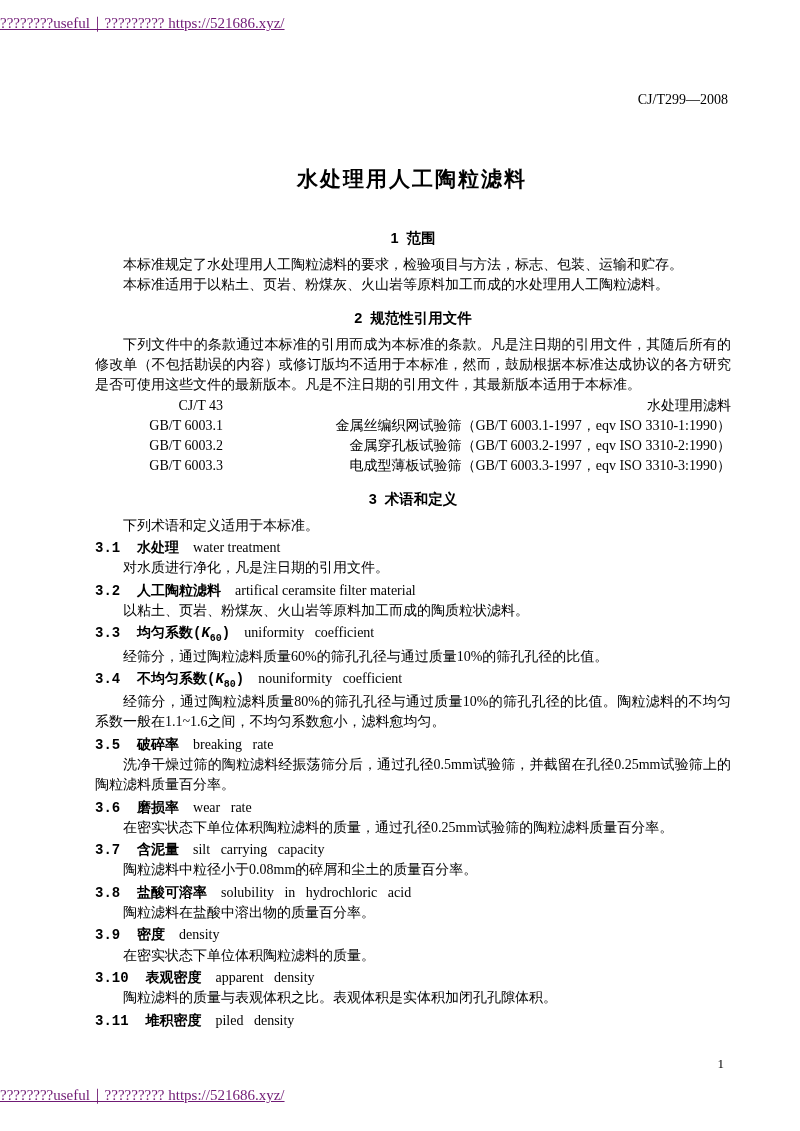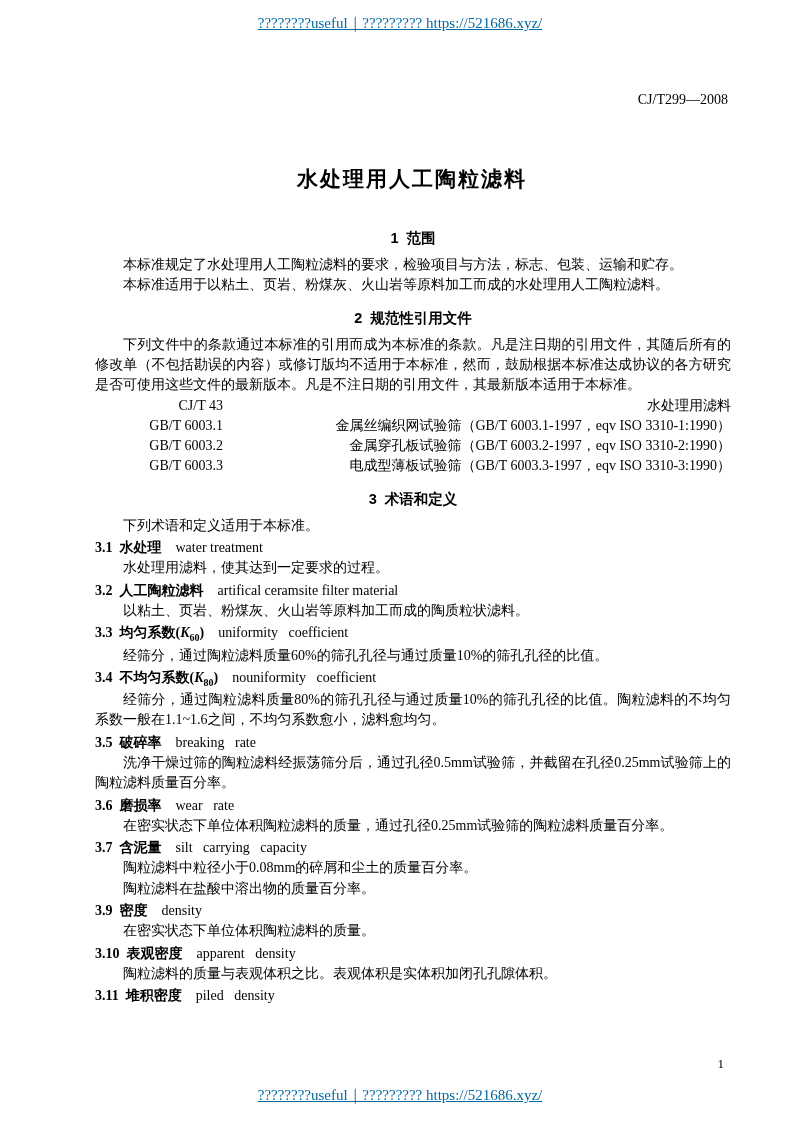--- a/index.html
+++ b/index.html
@@ -6,23 +6,23 @@
   html,body { width:800px; height:1131px; }
   body {
     background:#ffffff;
     color:#000;
     font-family:"Liberation Serif","DejaVu Serif",serif;
     position:relative;
     overflow:hidden;
   }
   .watermark {
     position:absolute; left:0; right:0;
-    text-align:center;
+    text-align:left;
     font-size:15px;
-    color:#0369a1;
+    color:#701a75;
     text-decoration:underline;
     font-family:"Liberation Serif","DejaVu Serif",serif;
     cursor:pointer;
   }
   .wm-top { top:14px; }
   .wm-bottom { top:1086px; }
   .doc-code {
     position:absolute; top:92px; right:72px;
     font-size:14px;
   }
@@ -51,21 +51,21 @@
   .p { text-indent:2em; }
   .ref { display:flex; padding-left:28px; text-align:right; }
   .ref-code { width:100px; flex:none; }
   .ref-text { flex:1; }
   .term {
     margin-top:2px;
     white-space:pre-wrap;
     text-align:left;
   }
   .term-zh {
-    font-family:Liberation Serif, serif;
+    font-family:Liberation Mono, monospace;
     font-weight:bold;
   }
   .term-zh sub { font-size:10px; }
   .term-en {
     font-family:"Liberation Serif","DejaVu Serif",serif;
     font-weight:normal;
     margin-left:14px;
     text-align:center;
   }
   .page-num {
@@ -100,33 +100,34 @@
       <span class="ref-code">GB/T 6003.2</span>
       <span class="ref-text">金属穿孔板试验筛（GB/T 6003.2-1997，eqv ISO 3310-2:1990）</span>
     </div>
     <div class="line ref">
       <span class="ref-code">GB/T 6003.3</span>
       <span class="ref-text">电成型薄板试验筛（GB/T 6003.3-1997，eqv ISO 3310-3:1990）</span>
     </div>
     <div class="line h1">3  术语和定义</div>
     <div class="line p">下列术语和定义适用于本标准。</div>
     <div class="line term"><span class="term-zh"><span>3.1  水处理</span></span><span class="term-en">water treatment</span></div>
-    <div class="line p">水处理用滤料，使其达到一定要求的过程。</div>
+    <div class="line p">对水质进行净化，凡是注日期的引用文件。</div>
     <div class="line term"><span class="term-zh"><span>3.2  人工陶粒滤料</span></span><span class="term-en">artifical ceramsite filter material</span></div>
     <div class="line p">以粘土、页岩、粉煤灰、火山岩等原料加工而成的陶质粒状滤料。</div>
     <div class="line term"><span class="term-zh"><span>3.3  均匀系数(</span><span style="font-style: italic;">K</span><sub>60</sub><span>)</span></span><span class="term-en">uniformity   coefficient</span></div>
     <div class="line p">经筛分，通过陶粒滤料质量60%的筛孔孔径与通过质量10%的筛孔孔径的比值。</div>
     <div class="line term"><span class="term-zh"><span>3.4  不均匀系数(</span><span style="font-style: italic;">K</span><sub>80</sub><span>)</span></span><span class="term-en">nouniformity   coefficient</span></div>
     <div class="line p">经筛分，通过陶粒滤料质量80%的筛孔孔径与通过质量10%的筛孔孔径的比值。陶粒滤料的不均匀系数一般在1.1~1.6之间，不均匀系数愈小，滤料愈均匀。</div>
     <div class="line term"><span class="term-zh"><span>3.5  破碎率</span></span><span class="term-en">breaking   rate</span></div>
     <div class="line p">洗净干燥过筛的陶粒滤料经振荡筛分后，通过孔径0.5mm试验筛，并截留在孔径0.25mm试验筛上的陶粒滤料质量百分率。</div>
     <div class="line term"><span class="term-zh"><span>3.6  磨损率</span></span><span class="term-en">wear   rate</span></div>
     <div class="line p">在密实状态下单位体积陶粒滤料的质量，通过孔径0.25mm试验筛的陶粒滤料质量百分率。</div>
     <div class="line term"><span class="term-zh"><span>3.7  含泥量</span></span><span class="term-en">silt   carrying   capacity</span></div>
     <div class="line p">陶粒滤料中粒径小于0.08mm的碎屑和尘土的质量百分率。</div>
+    <div class="line term"><span class="term-zh"><span>3.8  盐酸可溶率</span></span><span class="term-en">solubility   in   hydrochloric   acid</span></div>
     <div class="line p">陶粒滤料在盐酸中溶出物的质量百分率。</div>
     <div class="line term"><span class="term-zh"><span>3.9  密度</span></span><span class="term-en">density</span></div>
     <div class="line p">在密实状态下单位体积陶粒滤料的质量。</div>
     <div class="line term"><span class="term-zh"><span>3.10  表观密度</span></span><span class="term-en">apparent   density</span></div>
     <div class="line p">陶粒滤料的质量与表观体积之比。表观体积是实体积加闭孔孔隙体积。</div>
     <div class="line term"><span class="term-zh"><span>3.11  堆积密度</span></span><span class="term-en">piled   density</span></div>
   </div>
 
 <div class="page-num">1</div>
 

